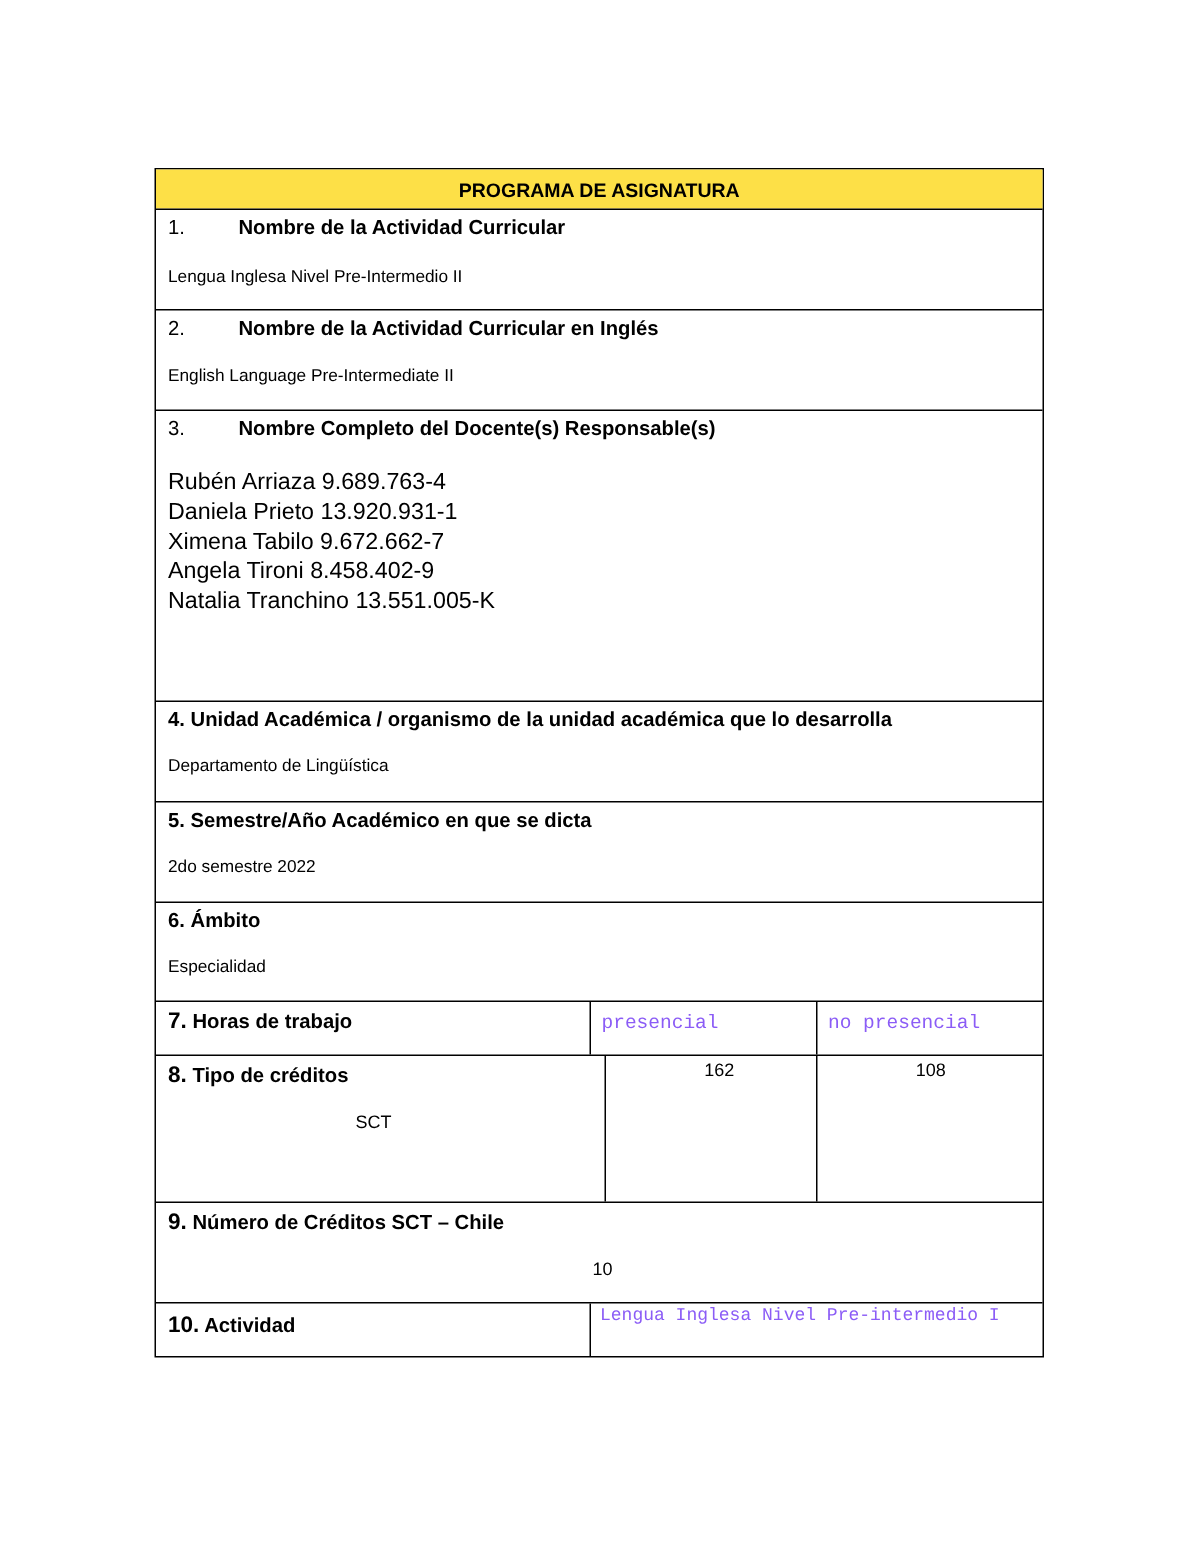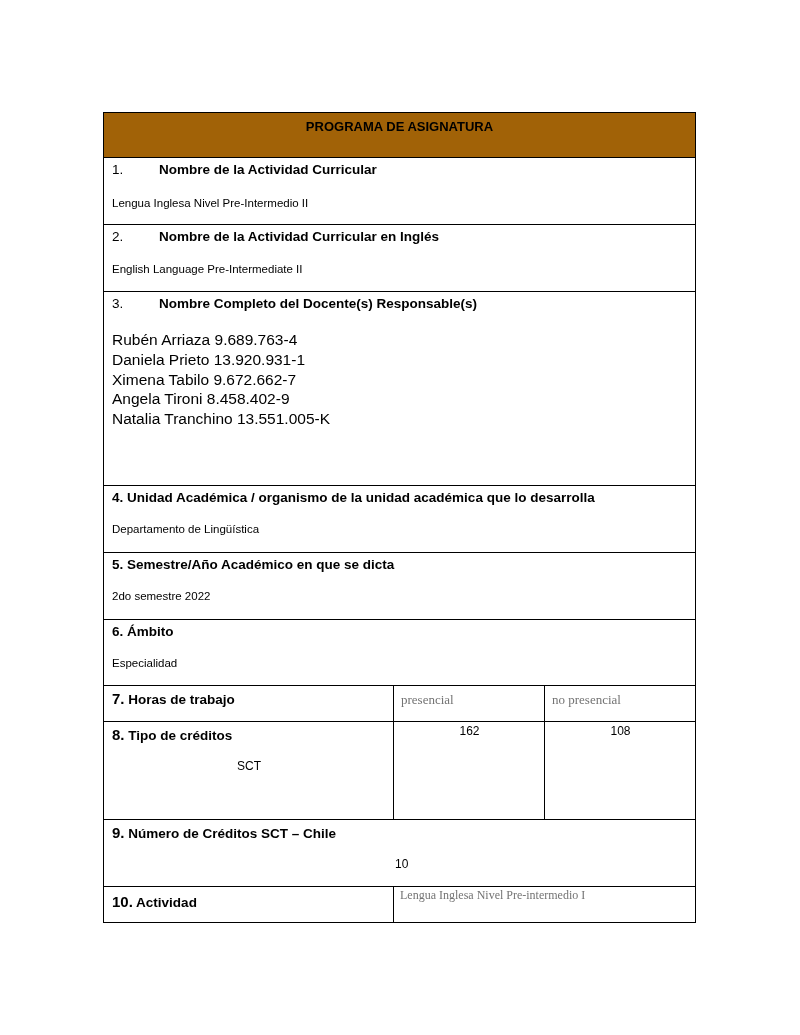--- a/index.html
+++ b/index.html
@@ -1,31 +1,31 @@
 <!DOCTYPE html>
 <html><head>
 <meta charset="utf-8">
 <style>
   html, body { margin:0; padding:0; background:#ffffff; }
   body { width:800px; height:1035px; position:relative; overflow:hidden; }
   .page { position:absolute; left:0; top:0; width:800px; height:1035px; background:#fff; }
   .tbl { position:absolute; left:103px; top:112px; width:593px; border:1px solid #000; box-sizing:border-box; }
   .row { position:relative; border-top:1px solid #000; box-sizing:border-box; }
   .row:first-child { border-top:none; }
-  .hdr { background:#a16207; height:44px; text-align:center; }
+  .hdr { background:#fde047; height:26px; text-align:center; }
   .hdr span { position:absolute; left:0; right:0; top:6px; font-family:"Liberation Sans", sans-serif; font-weight:bold; font-size:13px; color:#000; }
   .sec-title { position:absolute; left:8px; top:4px; font-family:"Liberation Sans", sans-serif; font-weight:bold; font-size:13.5px; color:#000; white-space:nowrap; }
   .sec-title .num { font-weight:normal; display:inline-block; width:47px; }
   .sec-title .numb { font-weight:bold; }
   .sec-title .numbig { font-weight:bold; font-size:15px; }
   .val { position:absolute; left:8px; font-family:"Liberation Sans", sans-serif; font-size:11.5px; color:#000; white-space:nowrap;text-align:right; }
   .names { position:absolute; left:8px; top:38px; font-family:"Liberation Sans", sans-serif; font-size:15.5px; line-height:19.8px; color:#000; }
   .names div { white-space:nowrap; }
   .cell { position:absolute; top:0; bottom:0; border-left:1px solid #000; box-sizing:border-box; }
-  .cell-text { position:absolute; font-family:Liberation Serif, serif; font-size:13px; color:#737373; white-space:nowrap; }
+  .cell-text { position:absolute; font-family:Liberation Mono, monospace; font-size:13px; color:#8b5cf6; white-space:nowrap; }
   .cell-num { position:absolute; left:0; right:0; top:2px; text-align:center; font-family:"Liberation Sans", sans-serif; font-size:12px; color:#000; }
 </style>
 </head>
 <body>
 
 <div class="page">
   <div class="tbl">
 
     <div class="row hdr">
       <span>PROGRAMA DE ASIGNATURA</span>
@@ -73,21 +73,21 @@
         <div class="cell-text" style="left:7px; top:6px;">presencial</div>
       </div>
       <div class="cell" style="left:440px; width:152px;">
         <div class="cell-text" style="left:7px; top:6px;">no presencial</div>
       </div>
     </div>
 
     <div class="row" style="height:98px;">
       <div class="sec-title"><span class="numbig">8.</span> <span>Tipo de créditos</span></div>
       <div class="val" style="left:133px; top:37px; font-size:12px;">SCT</div>
-      <div class="cell" style="left:289px; width:152px;padding-left:44px;">
+      <div class="cell" style="left:299px; width:152px;padding-left:44px;">
         <div class="cell-num">162</div>
       </div>
       <div class="cell" style="left:440px; width:152px;">
         <div class="cell-num">108</div>
       </div>
     </div>
 
     <div class="row" style="height:67px;">
       <div class="sec-title"><span class="numbig">9.</span> <span>Número de Créditos SCT – Chile</span></div>
       <div class="val" style="left:291px; top:37px; font-size:12px;">10</div>

